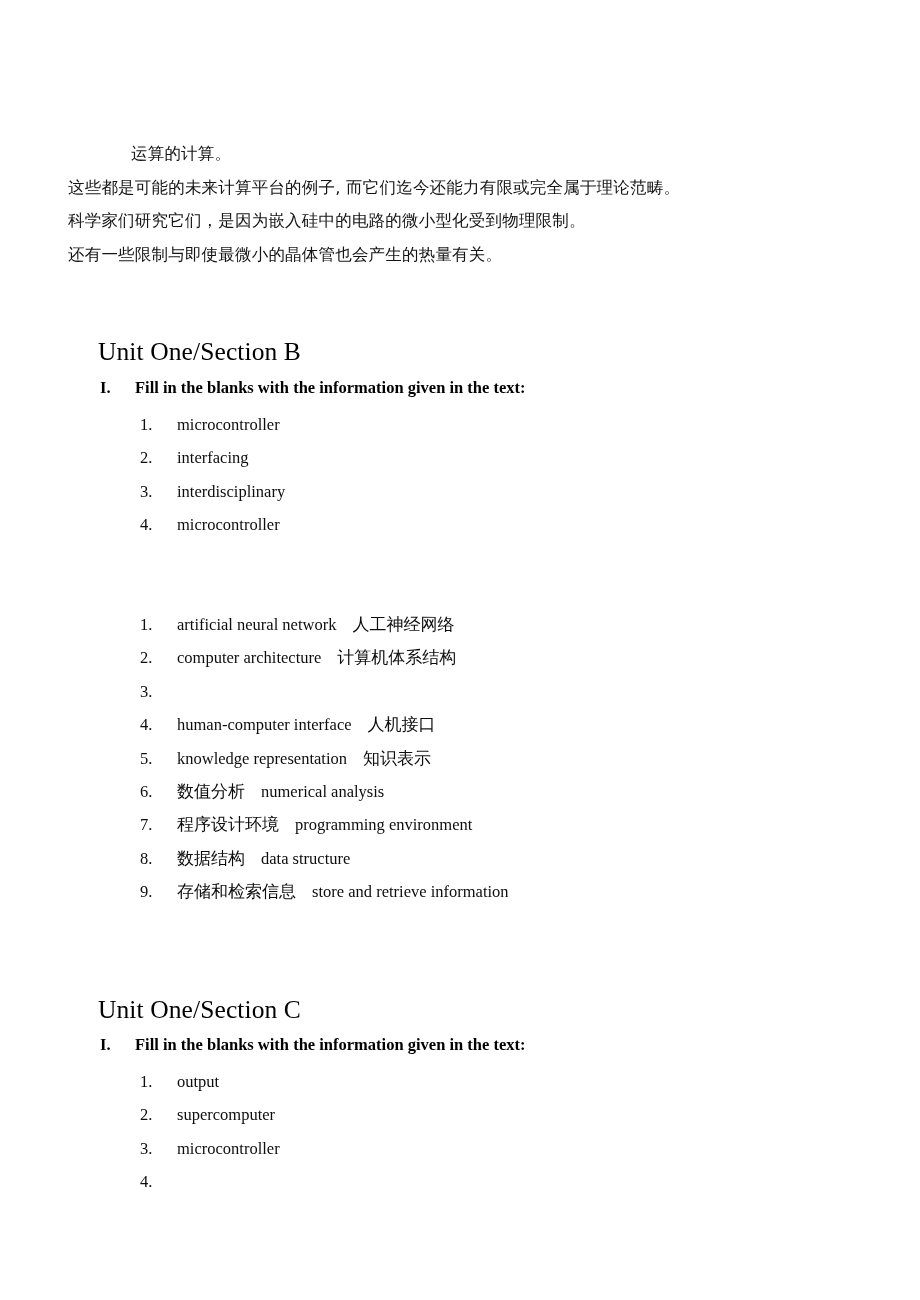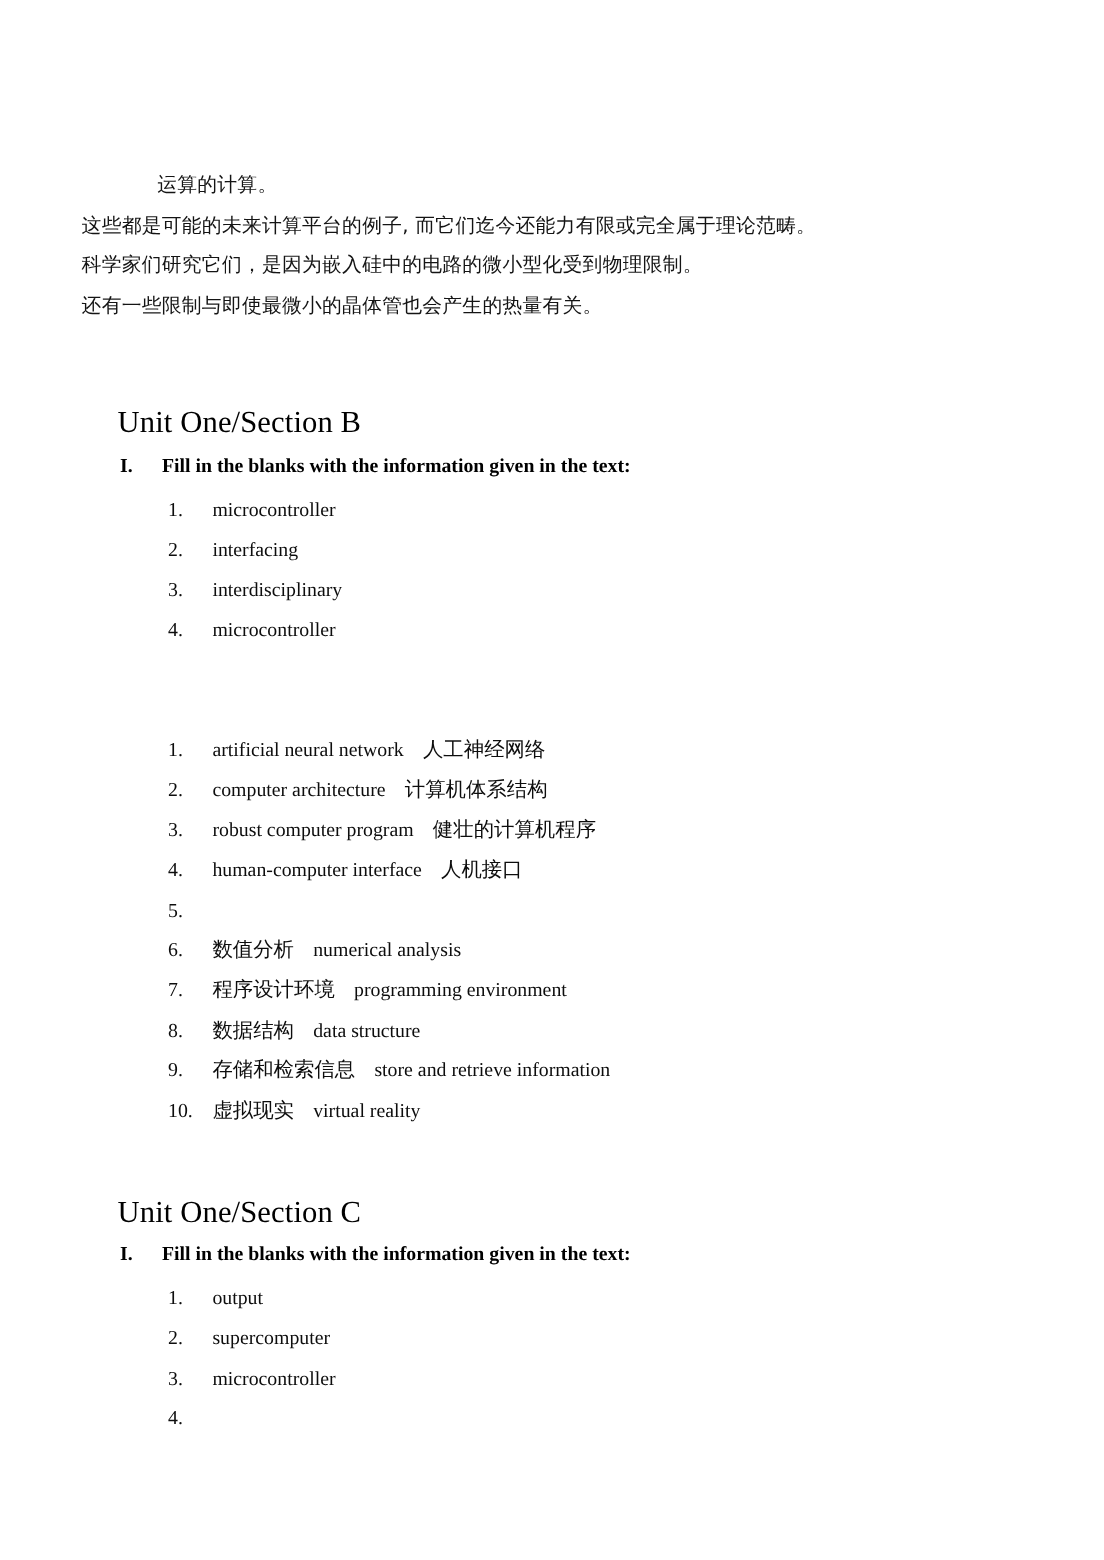--- a/index.html
+++ b/index.html
@@ -183,48 +183,44 @@
     <li>
       <span class="num">1.</span>
       <span class="txt"><span class="">artificial neural network</span><span class="gap"></span><span class="zh">人工神经网络</span></span>
     </li>
     <li>
       <span class="num">2.</span>
       <span class="txt"><span class="">computer architecture</span><span class="gap"></span><span class="zh">计算机体系结构</span></span>
     </li>
     <li>
       <span class="num">3.</span>
-      <span class="txt"><span class="">robust computer program</span><span class="gap"></span><span class="zh">健壮的计算机程序</span></span>
     </li>
     <li>
       <span class="num">4.</span>
       <span class="txt"><span class="">human-computer interface</span><span class="gap"></span><span class="zh">人机接口</span></span>
     </li>
     <li>
       <span class="num">5.</span>
+      <span class="txt"><span class="">knowledge representation</span><span class="gap"></span><span class="zh">知识表示</span></span>
     </li>
     <li>
       <span class="num">6.</span>
       <span class="txt"><span class="zh">数值分析</span><span class="gap"></span><span class="">numerical analysis</span></span>
     </li>
     <li>
       <span class="num">7.</span>
       <span class="txt"><span class="zh">程序设计环境</span><span class="gap"></span><span class="">programming environment</span></span>
     </li>
     <li>
       <span class="num">8.</span>
       <span class="txt"><span class="zh">数据结构</span><span class="gap"></span><span class="">data structure</span></span>
     </li>
     <li>
       <span class="num">9.</span>
       <span class="txt"><span class="zh">存储和检索信息</span><span class="gap"></span><span class="">store and retrieve information</span></span>
-    </li>
-    <li class="wide">
-      <span class="num">10.</span>
-      <span class="txt"><span class="zh">虚拟现实</span><span class="gap"></span><span class="">virtual reality</span></span>
     </li>
   </ol>
 
   <h1 class="unit-heading" id="unit-c-heading">Unit One/Section C</h1>
 
   <div class="section-head" id="sec-c-1">
     <span class="rn">I.</span>
     <span class="ttl">Fill in the blanks with the information given in the text:</span>
   </div>
 

